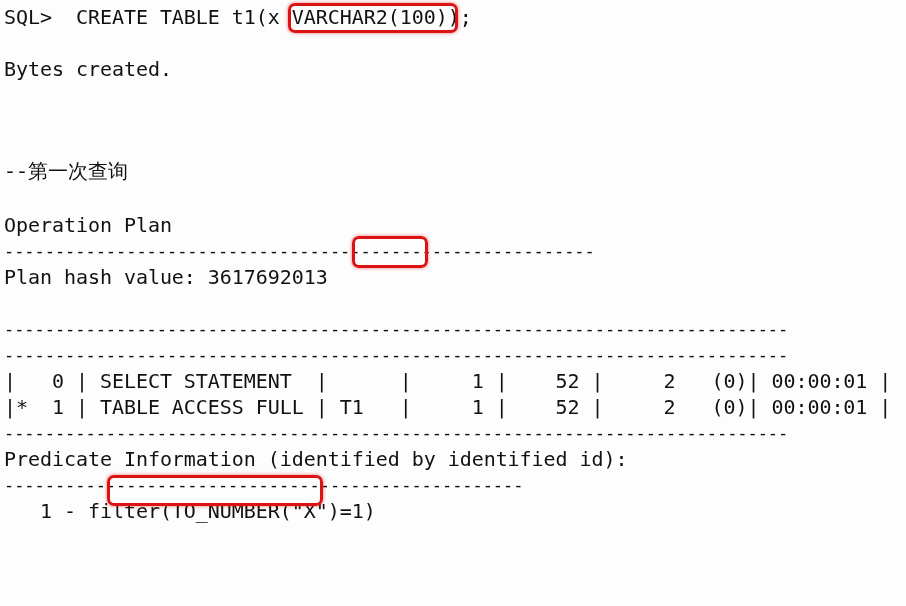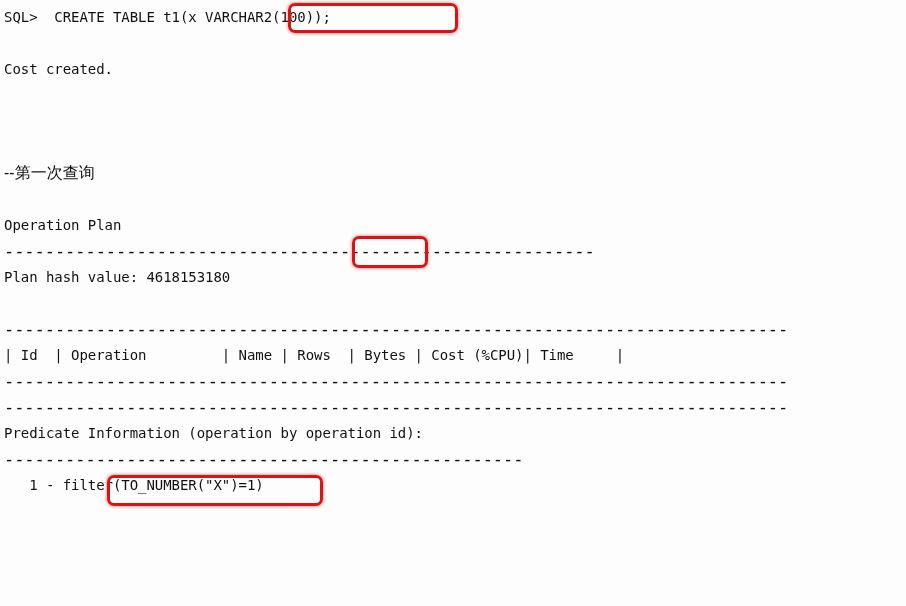--- a/index.html
+++ b/index.html
@@ -23,32 +23,32 @@
     font-family: "DejaVu Sans Mono", "Liberation Mono", monospace;
     font-size: 17px;
     line-height: 26px;
     letter-spacing: 0px;
     box-sizing: border-box;
     padding: 4px 0 0 4px;
   }
   .line {
     white-space: pre;
     height: 26px;
-    font-size: 14px;
+    font-size: 20px;
     line-height: 26px;
     font-family: "DejaVu Sans Mono", "Liberation Mono", monospace;
     color: #111111;
     letter-spacing: -0.05px;
   }
   .line.blank {
     height: 26px;
   }
   .line.cjk {
-    font-family: Liberation Sans, sans-serif;
-    font-size: 16px;
+    font-family: Liberation Mono, monospace;
+    font-size: 20px;
     letter-spacing: 0px;
   }
   .rule {
     white-space: pre;
     height: 26px;
     font-size: 17px;
     line-height: 26px;
     overflow: hidden;
     color: #111111;
     font-family: "DejaVu Sans Mono", "Liberation Mono", monospace;
@@ -65,35 +65,36 @@
     background: transparent;
   }
 </style>
 </head>
 <body>
 
 <div id="terminal">
 
   <div class="line">SQL&gt;  CREATE TABLE t1(x VARCHAR2(100));</div>
   <div class="line blank"></div>
-  <div class="line">Cost created.</div>
+  <div class="line">Bytes created.</div>
   <div class="line blank"></div>
   <div class="line blank"></div>
   <div class="line blank"></div>
   <div class="line cjk">--第一次查询</div>
   <div class="line blank"></div>
   <div class="line">Operation Plan</div>
   <div class="rule">----------------------------------------------------------</div>
-  <div class="line">Plan hash value: 4618153180</div>
+  <div class="line">Plan hash value: 3617692013</div>
   <div class="line blank"></div>
   <div class="rule">-----------------------------------------------------------------------------</div>
-  <div class="line">| Id  | Operation         | Name | Rows  | Bytes | Cost (%CPU)| Time     |</div>
   <div class="rule">-----------------------------------------------------------------------------</div>
+  <div class="line">|   0 | SELECT STATEMENT  |      |     1 |    52 |     2   (0)| 00:00:01 |</div>
+  <div class="line">|*  1 | TABLE ACCESS FULL | T1   |     1 |    52 |     2   (0)| 00:00:01 |</div>
   <div class="rule">-----------------------------------------------------------------------------</div>
-  <div class="line">Predicate Information (operation by operation id):</div>
+  <div class="line">Predicate Information (identified by identified id):</div>
   <div class="rule">---------------------------------------------------</div>
   <div class="line">   1 - filter(TO_NUMBER("X")=1)</div>
 
   <div class="hl" title="VARCHAR2(100)" style="left: 288px; top: 3px; width: 170px; height: 30px; border-color: rgb(221, 18, 18);"></div>
   <div class="hl" title="x = 1" style="left: 352px; top: 236px; width: 76px; height: 32px; border-color: rgb(221, 18, 18);"></div>
   <div class="hl" title="TABLE ACCESS FULL" style="left: 107px; top: 475px; width: 216px; height: 31px; border-color: rgb(221, 18, 18);"></div>
 
 </div>
 
 </body></html>

